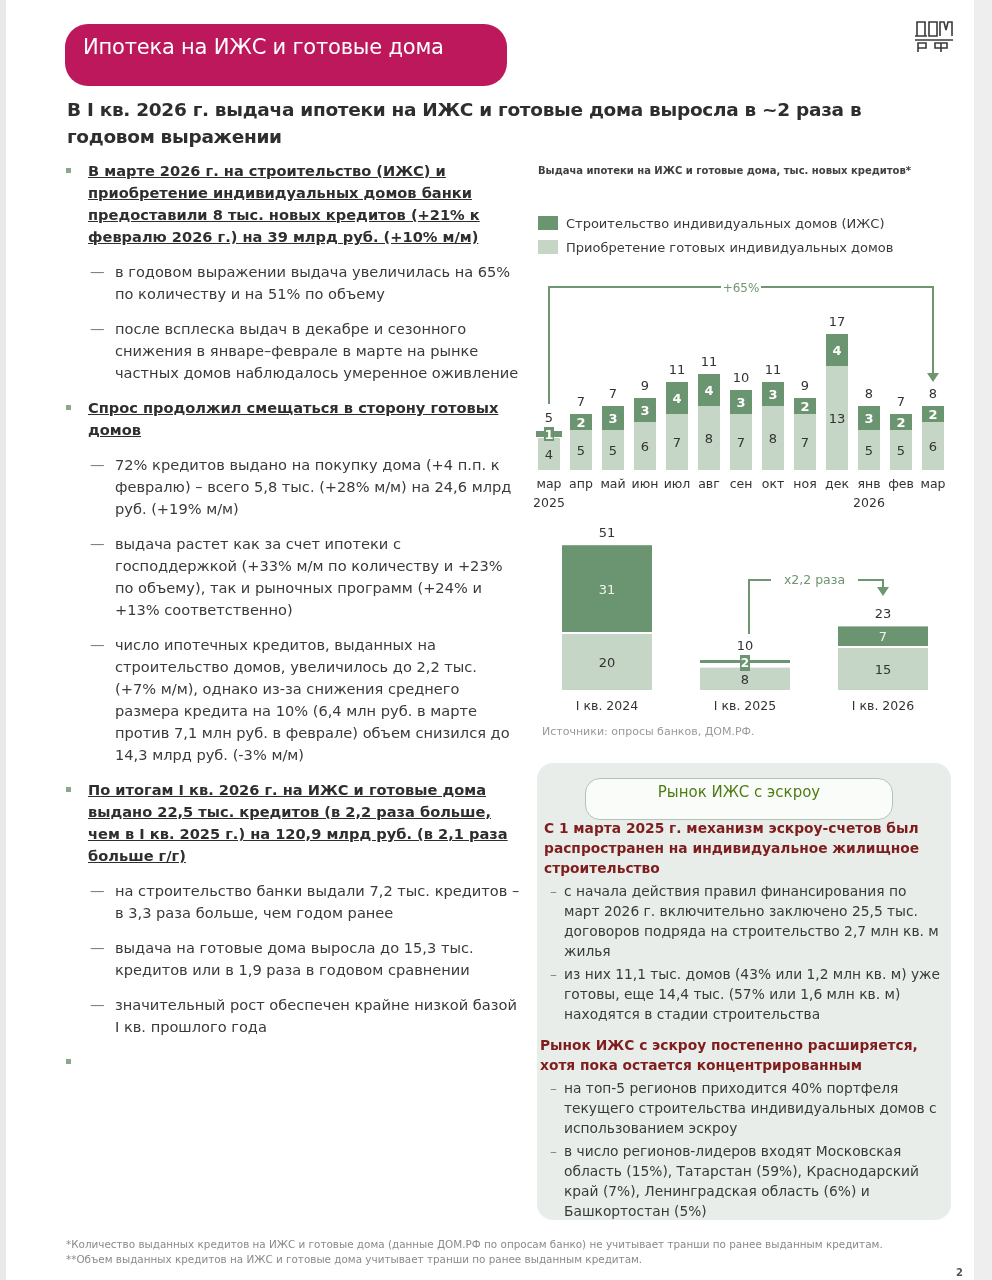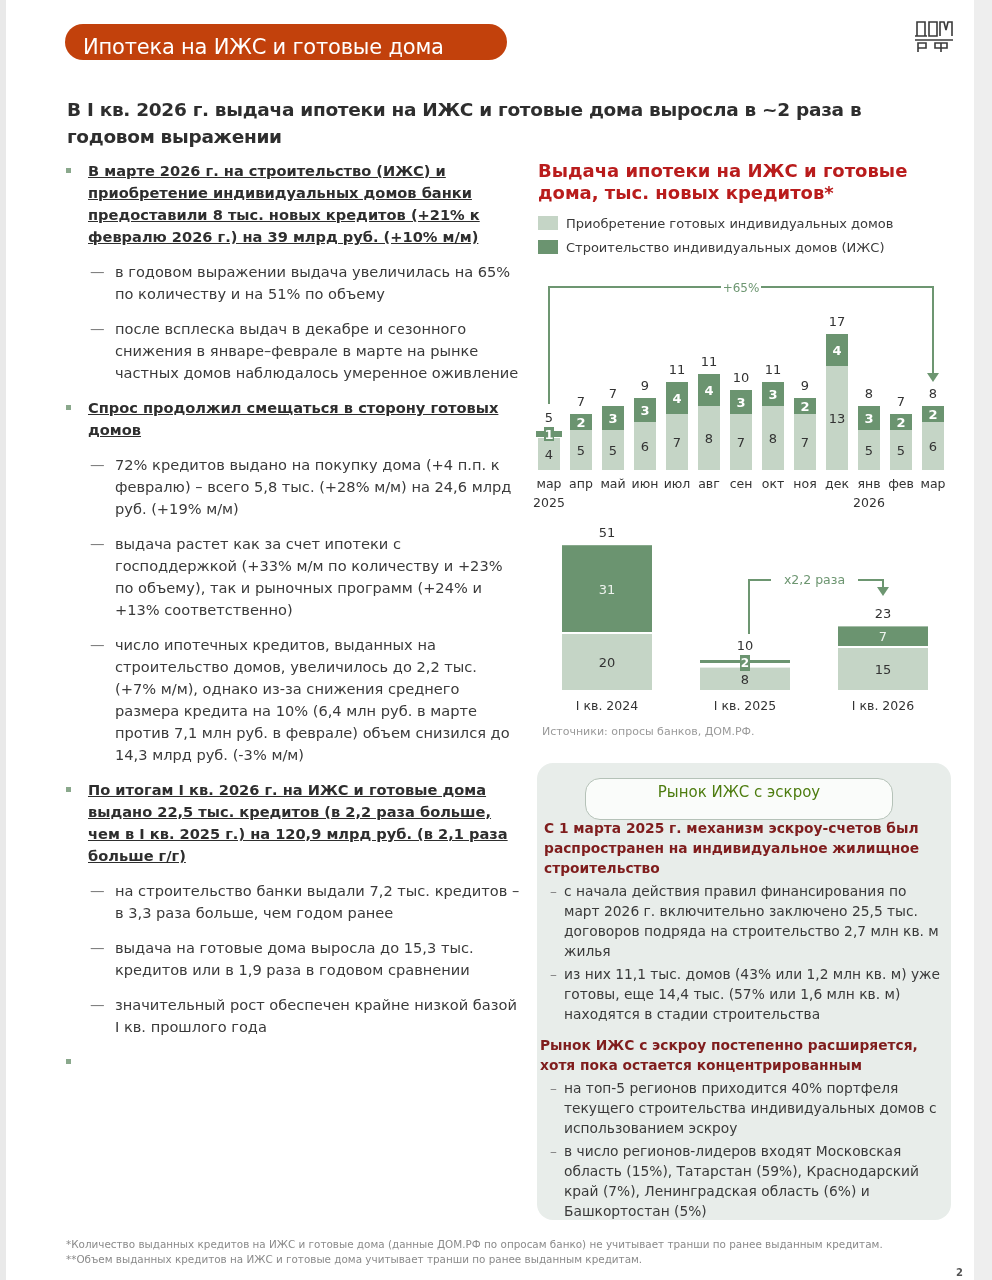--- a/index.html
+++ b/index.html
@@ -1,36 +1,36 @@
 <!DOCTYPE html>
 <html><head>
   <meta charset="utf-8">
   <style>
     * { box-sizing: border-box; margin: 0; padding: 0; }
     html, body { width: 992px; height: 1280px; background: #ffffff; overflow: hidden; }
     body { font-family: "DejaVu Sans", sans-serif; color: #2d2d2d; position: relative; }
     .edge-left { position: absolute; left: 0; top: 0; width: 6px; height: 1280px; background: #e9e9e9; }
     .edge-right { position: absolute; right: 0; top: 0; width: 18px; height: 1280px; background: #eeeeee; }
     .title-pill {
-      position: absolute; left: 65px; top: 24px; width: 442px; height: 36px;
-      background: #c2410c; border-radius: 23px; color: #fff;
+      position: absolute; left: 65px; top: 24px; width: 442px; height: 62px;
+      background: #be185d; border-radius: 23px; color: #fff;
       font-size: 21px; line-height: 46px; padding-left: 18px; letter-spacing: -0.2px;
     }
     .logo { position: absolute; left: 914px; top: 18px; width: 40px; height: 36px; }
     .headline {
       position: absolute; left: 67px; top: 96px; width: 800px;
       font-size: 18.5px; font-weight: bold; line-height: 27px; color: #2e2e2e; letter-spacing: -0.3px;
     }
     .left-col { position: absolute; left: 62px; top: 160px; width: 460px; }
     .bullet { position: relative; padding-left: 26px; font-size: 14.6px; font-weight: bold; line-height: 22px; color: #2e2e2e; text-decoration: underline; }
     .bullet .sq { position: absolute; left: 4px; top: 8px; width: 5px; height: 5px; background: #8aa88c; }
     .sub { position: relative; padding-left: 53px; font-size: 14.6px; line-height: 22px; color: #3a3a3a; margin-top: 13px; }
     .sub .dash { position: absolute; left: 28px; top: 0; color: #777; }
     .gap-b { margin-top: 13px; }
-    .chart-title { position: absolute; left: 538px; top: 160px; width: 400px; font-size: 18px; line-height: 22px; font-weight: bold; color: #b91c1c; }
+    .chart-title { position: absolute; left: 538px; top: 160px; width: 400px; font-size: 10px; line-height: 22px; font-weight: bold; color: #404040; }
     .legend { position: absolute; left: 538px; top: 211px; font-size: 13px; color: #3a3a3a; }
     .legend-row { display: flex; align-items: center; height: 24px; }
     .legend-swatch { width: 20px; height: 14px; margin-right: 8px; }
     #chart-monthly { position: absolute; left: 528px; top: 276px; width: 430px; height: 240px; }
     #chart-quarterly { position: absolute; left: 540px; top: 520px; width: 410px; height: 200px; }
     .sources { position: absolute; left: 542px; top: 725px; font-size: 11px; color: #9a9a9a; font-weight: normal; }
     .escrow-box { position: absolute; left: 537px; top: 763px; width: 414px; height: 457px; background: #e8edea; border-radius: 16px; }
     .escrow-pill {
       position: absolute; left: 48px; top: 15px; width: 308px; height: 42px;
       border: 1.5px solid #b5c2b8; border-radius: 15px; background: #fafcfa;
@@ -90,26 +90,26 @@
   <div class="sub"><span class="dash">—</span><span>значительный рост обеспечен крайне низкой базой I кв. прошлого года</span></div>
 
   <div class="bullet gap-b">
     <span class="sq"></span>
   </div>
 </div>
 
 <div class="chart-title">Выдача ипотеки на ИЖС и готовые дома, тыс. новых кредитов*</div>
 <div class="legend">
   <div class="legend-row">
+    <span class="legend-swatch" style="background:#6b9470"></span>
+    <span>Строительство индивидуальных домов (ИЖС)</span>
+  </div>
+  <div class="legend-row">
     <span class="legend-swatch" style="background:#c5d5c6"></span>
     <span>Приобретение готовых индивидуальных домов</span>
-  </div>
-  <div class="legend-row">
-    <span class="legend-swatch" style="background:#6b9470"></span>
-    <span>Строительство индивидуальных домов (ИЖС)</span>
   </div>
 </div>
 
 <svg id="chart-monthly" viewBox="0 0 430 240">
     <rect x="10" y="162" width="22" height="32" fill="#c5d5c6"></rect>
     <rect x="8" y="155" width="26" height="6" fill="#6b9470"></rect>
     <rect x="16" y="151" width="10" height="14" fill="#6b9470"></rect>
     <text x="21" y="183" text-anchor="middle" font-size="13" fill="#333">4</text>
     <text x="21" y="163" text-anchor="middle" font-size="13" fill="#fff" font-weight="bold">1</text>
     <text x="21" y="146" text-anchor="middle" font-size="13" fill="#333">5</text>

